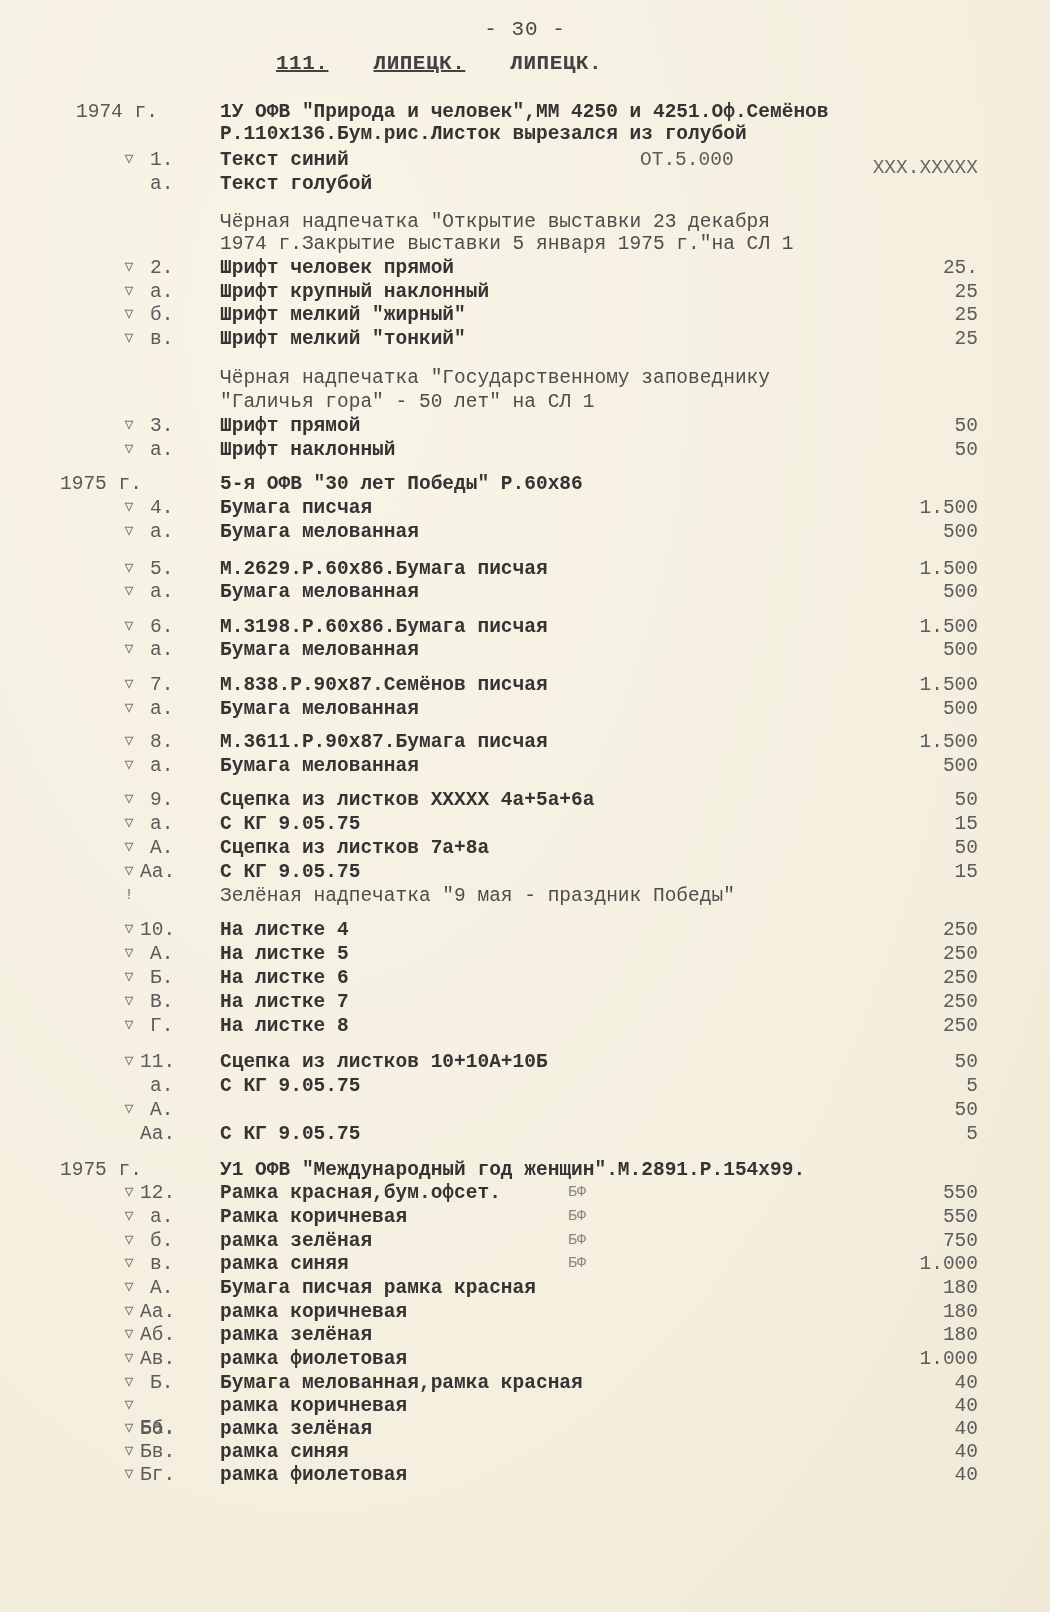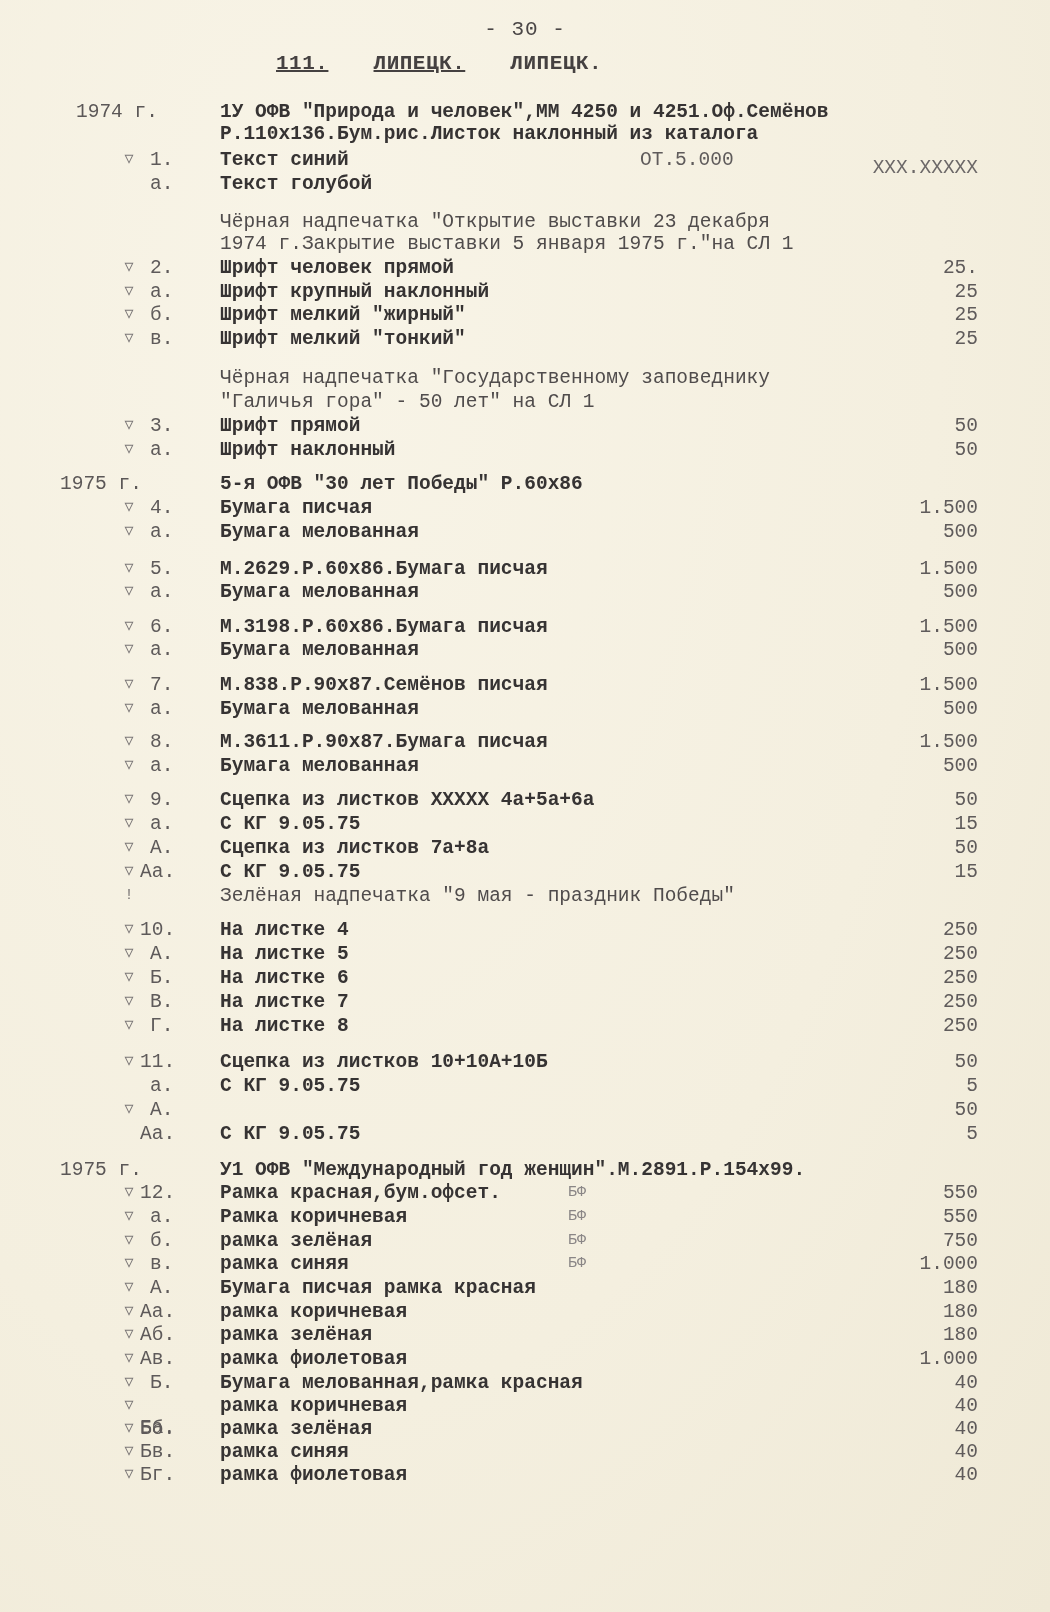--- a/index.html
+++ b/index.html
@@ -37,21 +37,21 @@
     <span class="u">111.</span>
     <span class="u">ЛИПЕЦК.</span>
     <span>ЛИПЕЦК.</span>
   </div>
   <div id="rows">
       <div class="row" style="top: 100px; padding-left: 40px;">
         <span class="year" style="left: 76px;">1974 г.</span>
         <span class="desc">1У ОФВ "Природа и человек",ММ 4250 и 4251.Оф.Семёнов</span>
       </div>
       <div class="row" style="top: 122px;">
-        <span class="desc">Р.110х136.Бум.рис.Листок наклонный из каталога</span>
+        <span class="desc">Р.110х136.Бум.рис.Листок вырезался из голубой</span>
       </div>
       <div class="row" style="top: 148px;">
         <span class="mark">▽</span>
         <span class="code" style="left: 150px;">1.</span>
         <span class="desc">Текст синий</span>
         <span class="qty" style="right: auto; left: 640px; font-weight: normal;">ОТ.5.000</span>
         <span class="qty" style="color: rgb(108, 104, 104); margin-top: 8px;">ХХХ.ХХХХХ</span>
       </div>
       <div class="row" style="top: 172px;">
         <span class="code" style="left: 150px;">а.</span>

